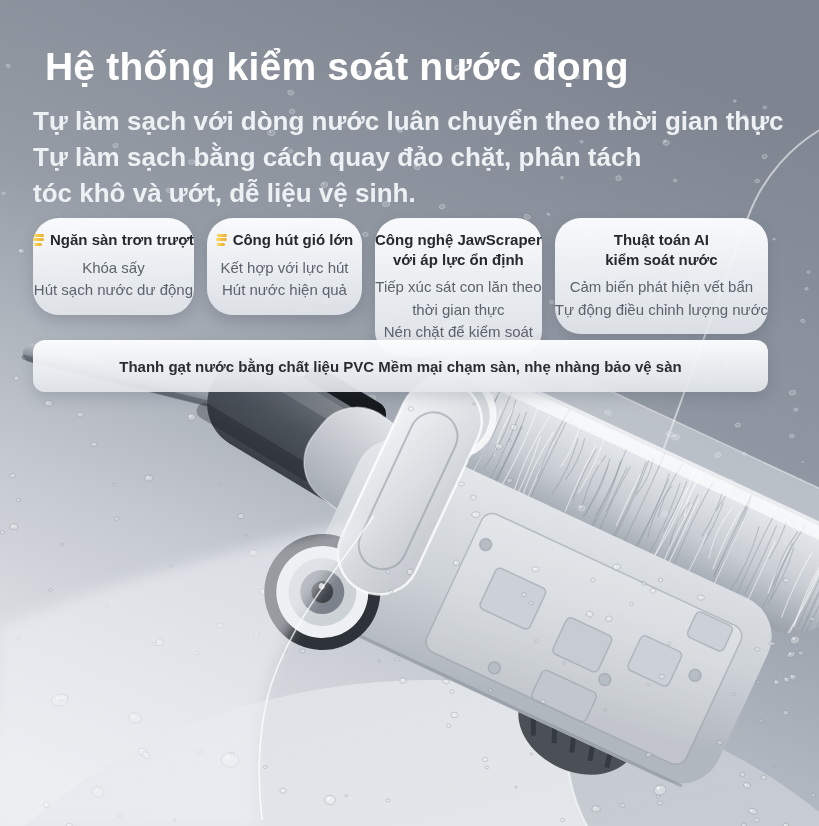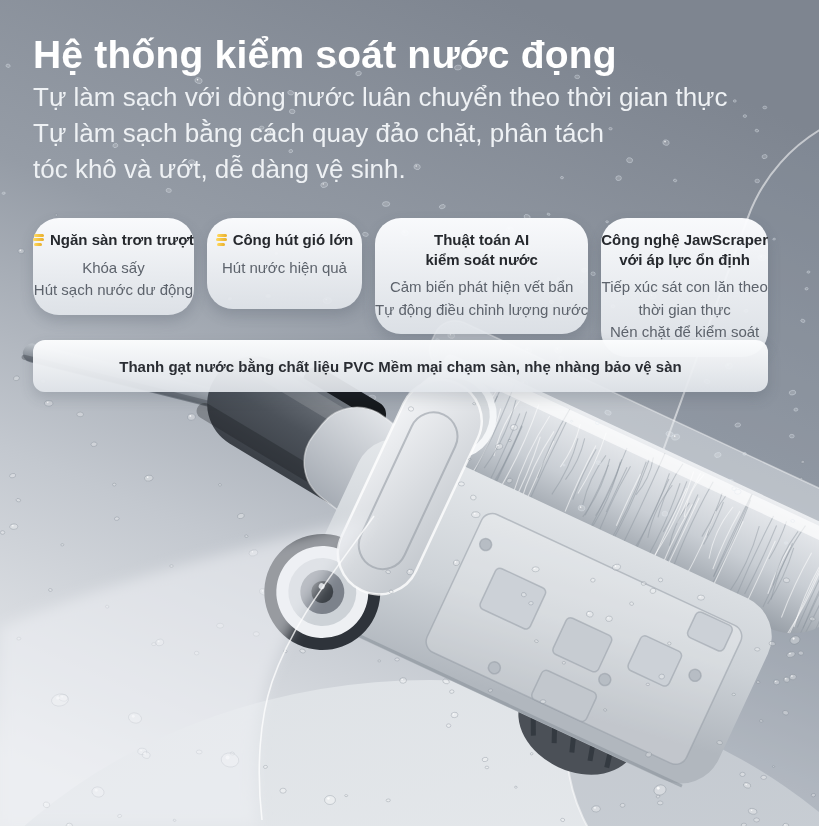--- a/index.html
+++ b/index.html
@@ -7,26 +7,26 @@
     width:819px;height:826px;overflow:hidden;position:relative;
     font-family:"Liberation Sans","DejaVu Sans",sans-serif;
     background:#8a9099;
   }
   .stage{position:absolute;inset:0;}
   svg.scene{position:absolute;inset:0;display:block;}
 
   
   .hero{position:absolute;left:33px;top:32px;z-index:5;}
   .hero h1{
-    margin:0;font-size:39px;font-weight:700;color:#ffffff;
+    margin:12px;font-size:39px;font-weight:700;color:#ffffff;
     letter-spacing:.2px;line-height:1.2;
   }
   .hero .sub{
     font-size:26px;line-height:36px;
-    color:#eef1f4;font-weight:400;
+    color:#eef1f4;font-weight:700;
   }
 
   
   .cards{
     position:absolute;left:33px;top:218px;width:735px;z-index:5;
     display:flex;gap:13px;align-items:flex-start;
   }
   .card{
     flex:1 1 0;border-radius:26px;
     background:linear-gradient(180deg,rgba(252,253,255,0.97) 0%,rgba(227,231,236,0.90) 100%);
@@ -661,21 +661,21 @@
         <ellipse cx="774.1463573463261" cy="239.11214131861925" rx="1.4" ry="0.9" transform="rotate(-14 774.1463573463261 239.11214131861925)" fill="rgba(255,255,255,0.16)" stroke="rgba(225,232,240,0.45)" stroke-width="0.8"></ellipse>
         <ellipse cx="442.2920002229512" cy="206.6609022859484" rx="3.0" ry="2.0" transform="rotate(-17 442.2920002229512 206.6609022859484)" fill="rgba(255,255,255,0.16)" stroke="rgba(225,232,240,0.45)" stroke-width="0.8"></ellipse>
       </g>
   </svg>
 
   <div class="hero">
     <h1>Hệ thống kiểm soát nước đọng</h1>
     <div class="sub">
       <div>Tự làm sạch với dòng nước luân chuyển theo thời gian thực</div>
       <div>Tự làm sạch bằng cách quay đảo chặt, phân tách</div>
-      <div>tóc khô và ướt, dễ dàng vệ sinh.</div>
+      <div>tóc khô và ướt, dễ liệu vệ sinh.</div>
     </div>
   </div>
 
   <div class="cards">
 
     <div class="card">
       <div class="card-title">
         <span class="stack-icon">
             <i></i>
             <i></i>
@@ -692,46 +692,47 @@
     <div class="card">
       <div class="card-title">
         <span class="stack-icon">
             <i></i>
             <i></i>
             <i></i>
           </span>
         <span>Công hút gió lớn</span>
       </div>
       <div class="card-body">
+        <div>Kết hợp với lực hút</div>
         <div>Hút nước hiện quả</div>
-      </div>
-    </div>
-
-    <div class="card">
-      <div class="card-title-lines">
-        <div>Thuật toán AI</div>
-        <div>kiểm soát nước</div>
-      </div>
-      <div class="card-body">
-        <div>Cảm biến phát hiện vết bẩn</div>
-        <div>Tự động điều chỉnh lượng nước</div>
       </div>
     </div>
 
     <div class="card">
       <div class="card-title-lines">
         <div>Công nghệ JawScraper</div>
         <div>với áp lực ổn định</div>
       </div>
       <div class="card-body">
         <div>Tiếp xúc sát con lăn theo</div>
         <div>thời gian thực</div>
         <div>Nén chặt để kiểm soát</div>
       </div>
     </div>
 
+    <div class="card">
+      <div class="card-title-lines">
+        <div>Thuật toán AI</div>
+        <div>kiểm soát nước</div>
+      </div>
+      <div class="card-body">
+        <div>Cảm biến phát hiện vết bẩn</div>
+        <div>Tự động điều chỉnh lượng nước</div>
+      </div>
+    </div>
+
   </div>
 
   <div class="banner">
     <span>Thanh gạt nước bằng chất liệu PVC Mềm mại chạm sàn, nhẹ nhàng bảo vệ sàn</span>
   </div>
 
 </div>
 
 </body></html>

